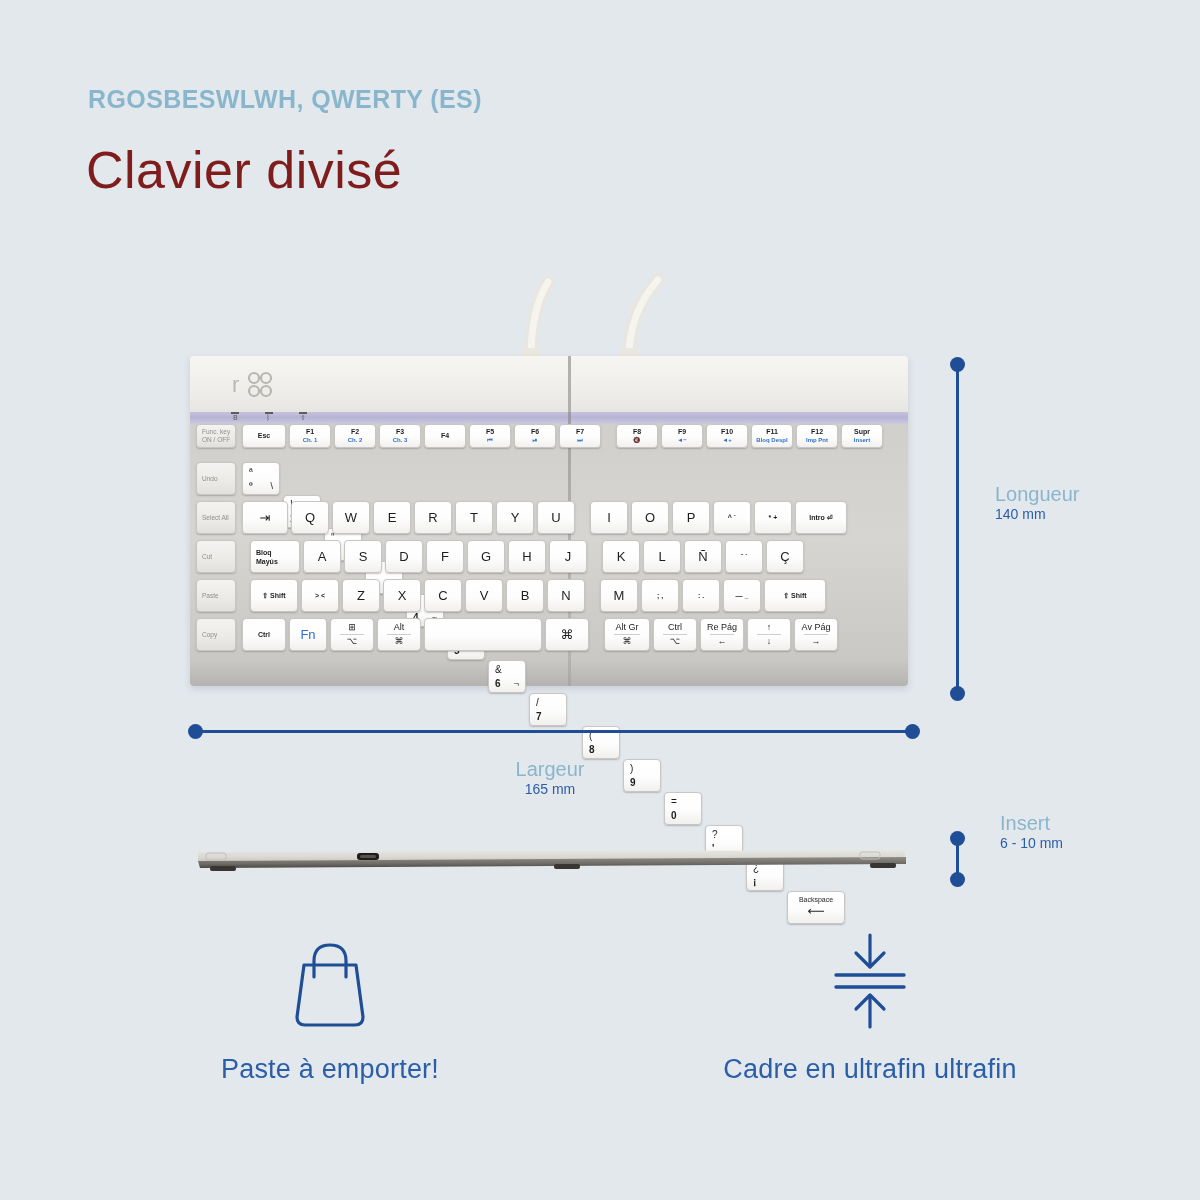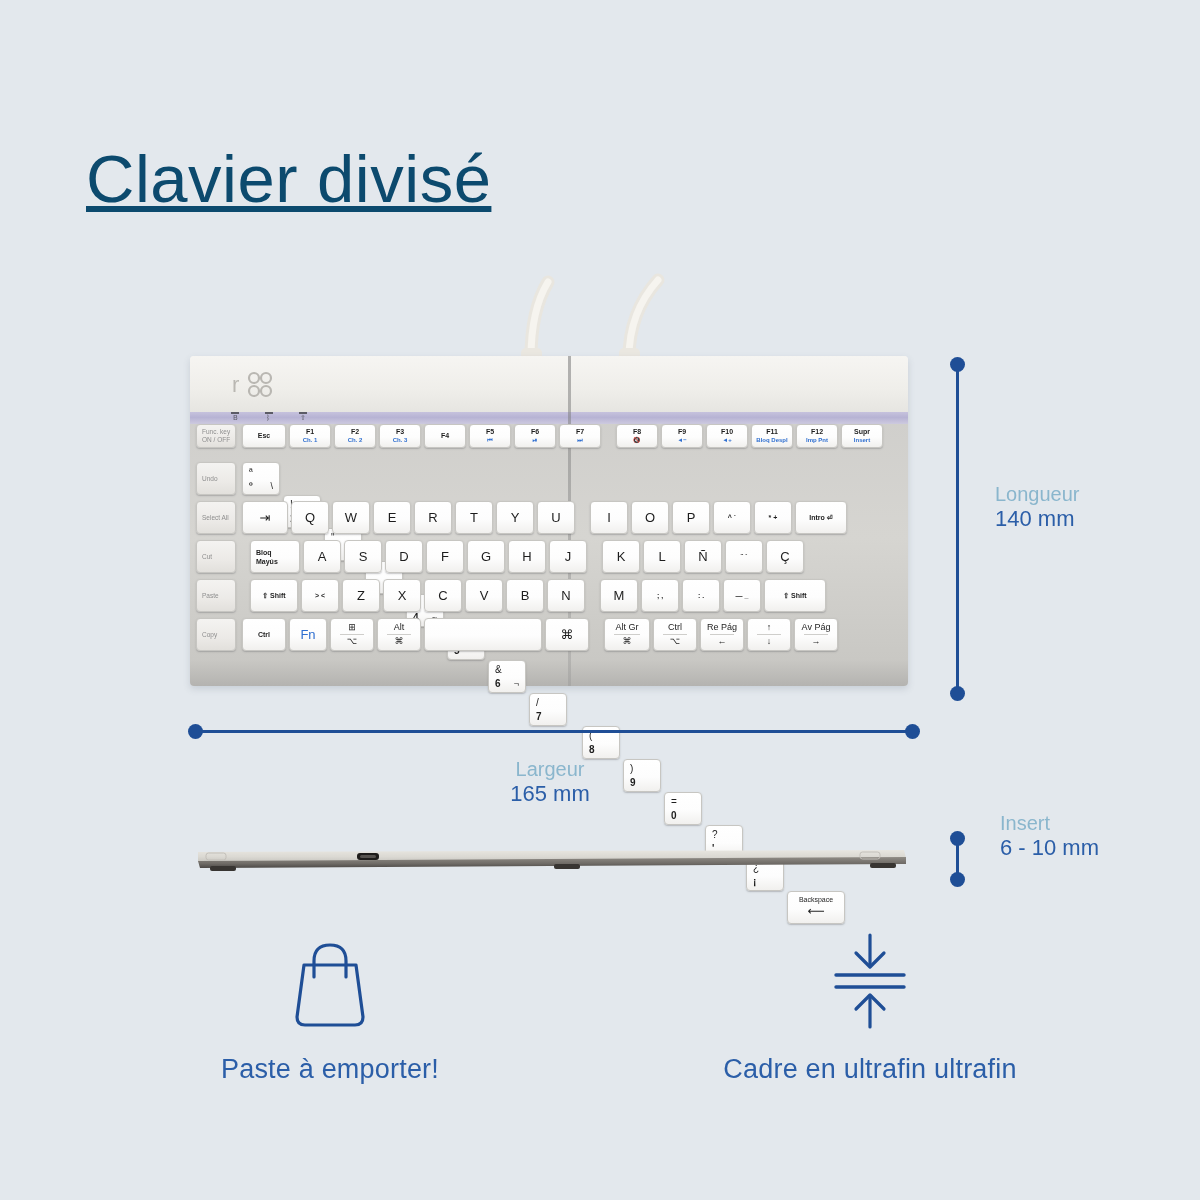--- a/index.html
+++ b/index.html
@@ -12,23 +12,22 @@
   .page { position: relative; width: 1200px; height: 1200px; background: #e3e8ed; }
 
   
   .sku {
     position: absolute; left: 88px; top: 85px;
     font-size: 25px; font-weight: 700; letter-spacing: .4px;
     color: #8ab6cd;
   }
   .title {
     position: absolute; left: 86px; top: 140px;
-    font-size: 67px; font-weight: 300; letter-spacing: .5px;
-    color: #0c4a6e;
-    text-decoration: underline;
+    font-size: 52px; font-weight: 300; letter-spacing: .5px;
+    color: #7f1d1d;
   }
 
   
   .cable-wrap { position: absolute; left: 0; top: 270px; width: 1200px; height: 100px; }
 
   
   .kb {
     position: absolute; left: 190px; top: 356px;
     width: 718px; height: 330px;
   }
@@ -95,21 +94,21 @@
   }
   .dim-line-h {
     position: absolute; height: 3px; background: #1f4e96;
   }
   .dot {
     position: absolute; width: 15px; height: 15px; border-radius: 50%;
     background: #1f4e96;
   }
   .dim-label { position: absolute; text-align: left; }
   .dim-label .cap { font-size: 20px; color: #8ab6cd; font-weight: 400; }
-  .dim-label .val { font-size: 22px; color: #2b5ea8; font-weight: 400; }
+  .dim-label .val { font-size: 14px; color: #2b5ea8; font-weight: 400; }
   .dim-label.center { text-align: center; }
 
   
   .profile { position: absolute; left: 192px; top: 838px; width: 718px; height: 36px; }
 
   
   .features {
     position: absolute; left: 60px; top: 925px; width: 1080px; height: 220px;
     display: flex;
   }
@@ -118,20 +117,21 @@
   .feature .flabel {
     margin-top: 14px; font-size: 27px; color: #2b5ea8; font-weight: 300;
     text-align: center; line-height: 36px; letter-spacing: .2px;
   }
 </style>
 </head>
 <body>
 
 <div class="page">
 
+  <div class="sku">RGOSBESWLWH, QWERTY (ES)</div>
   <div class="title">Clavier divisé</div>
 
   <div class="cable-wrap">
     <svg width="1200" height="100" viewBox="0 0 1200 100">
       <path d="M531 88 C531 55, 537 30, 548 12" stroke="#e9e6df" stroke-width="13" fill="none" stroke-linecap="round"></path>
       <path d="M531 88 C531 55, 537 30, 548 12" stroke="#f6f4ef" stroke-width="7" fill="none" stroke-linecap="round"></path>
       <rect x="521" y="78" width="21" height="14" rx="5" fill="#eae7e0"></rect>
       <path d="M629 88 C629 55, 640 30, 658 10" stroke="#e9e6df" stroke-width="13" fill="none" stroke-linecap="round"></path>
       <path d="M629 88 C629 55, 640 30, 658 10" stroke="#f6f4ef" stroke-width="7" fill="none" stroke-linecap="round"></path>
       <rect x="619" y="78" width="21" height="14" rx="5" fill="#eae7e0"></rect>

